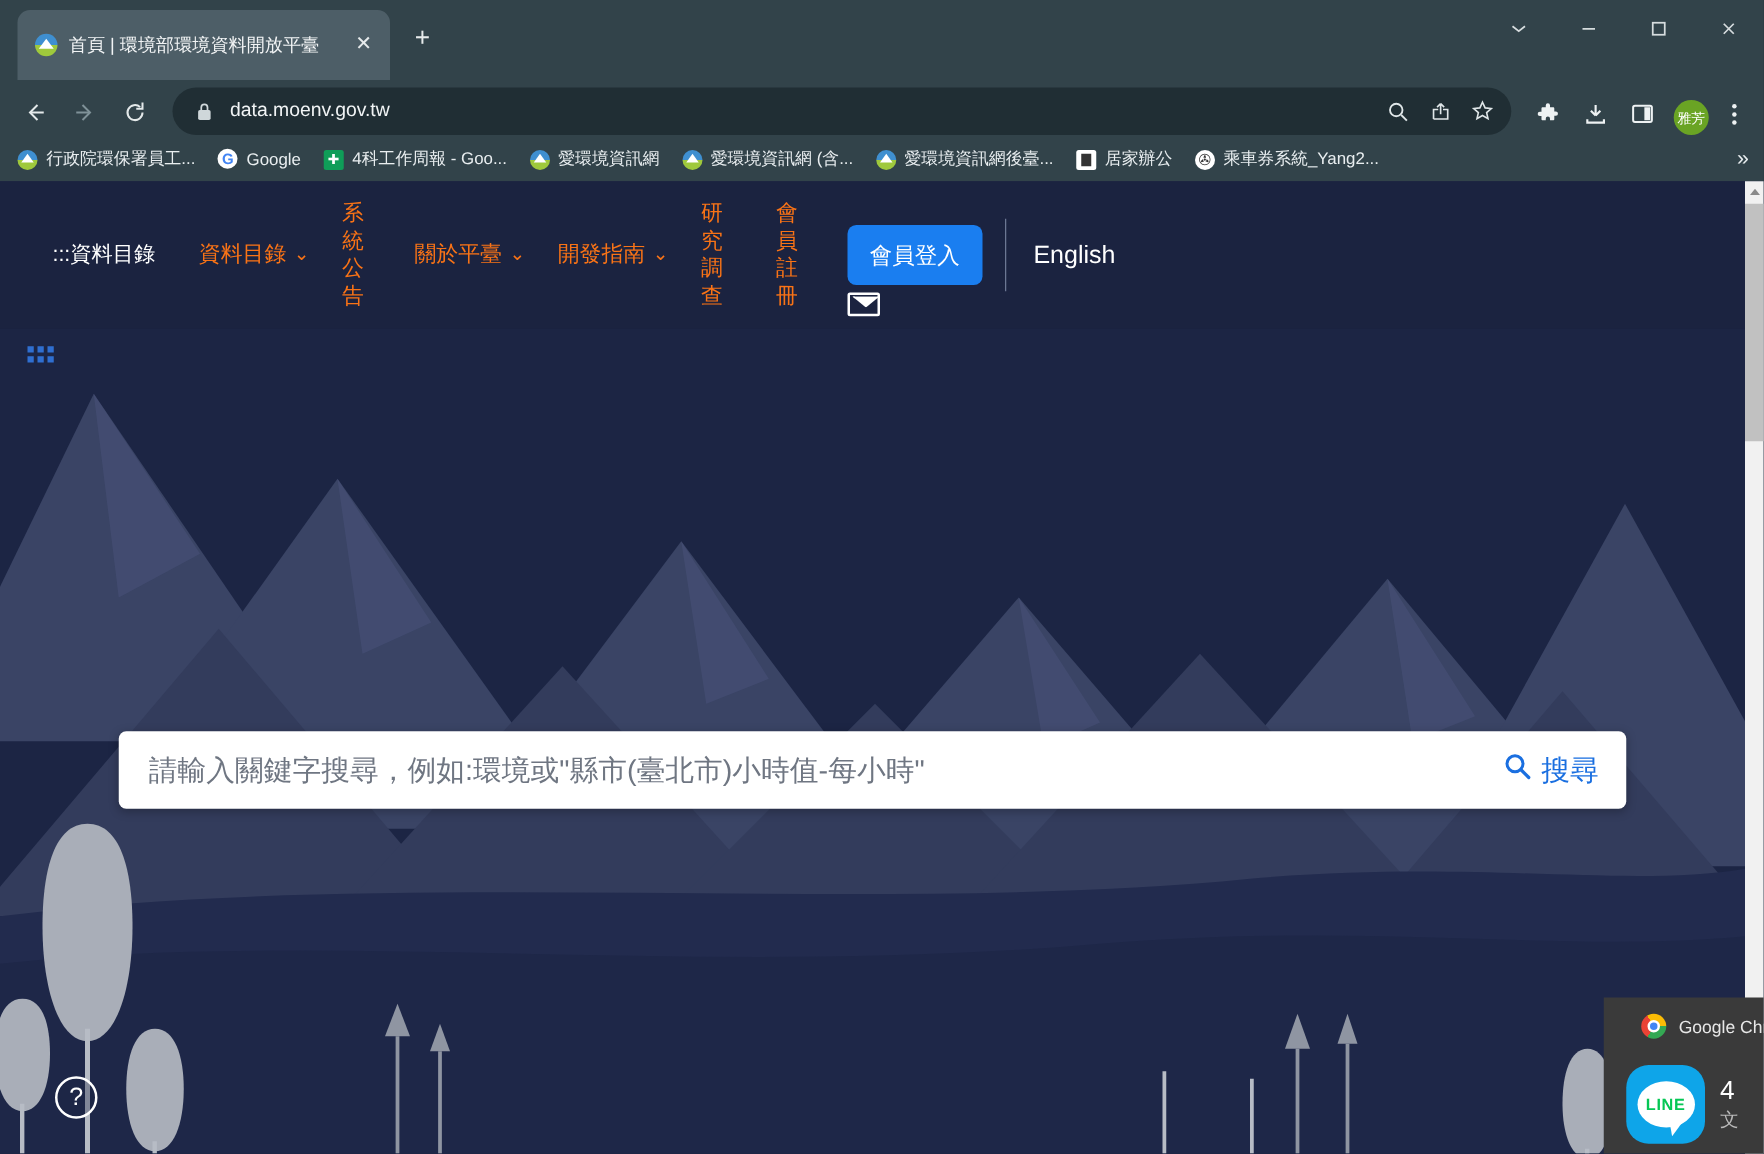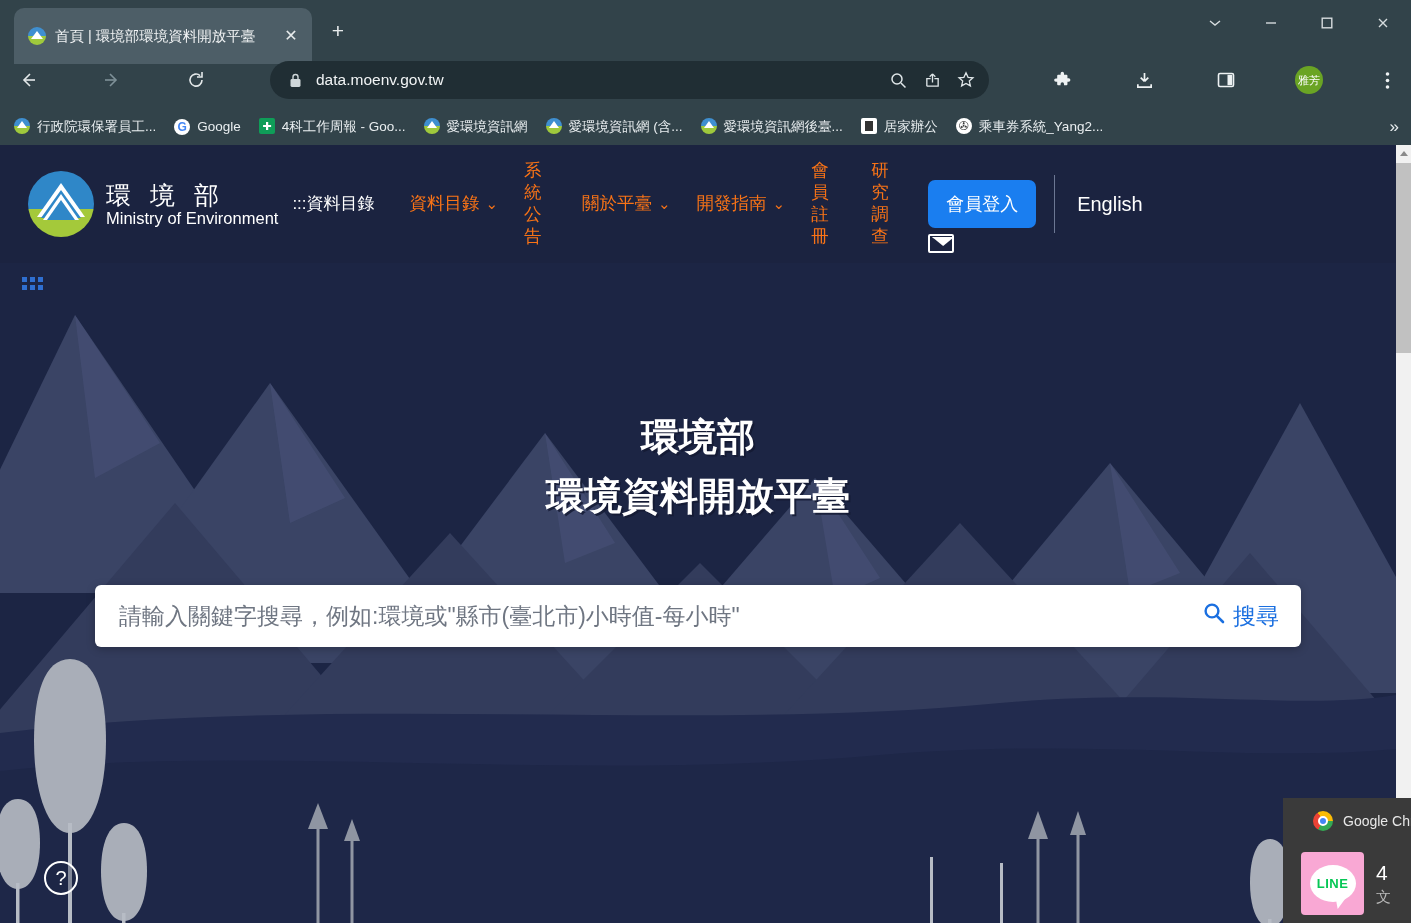--- a/index.html
+++ b/index.html
@@ -54,21 +54,21 @@
     align-items: center;
   }
   .wc {
     width: 56px; height: 46px; display: flex; align-items: center;
     justify-content: center; color: #d6dcde;
   }
   .wc svg { display: block; }
 
   .toolbar {
     position: absolute; left: 0; top: 52px; width: 100%; height: 56px;
-    display: flex; align-items: center; padding: 0 10px; gap: 44px;
+    display: flex; align-items: flex-end; padding: 0 10px;
   }
   .navbtn {
     width: 36px; height: 36px; display: flex; align-items: center;
     justify-content: center; color: #e4e9ea; margin-right: 4px;
   }
   .navbtn.disabled { color: #7f9198; }
   .omnibox {
     flex: 1 1 auto; height: 38px; background: #202e34; border-radius: 19px;
     display: flex; align-items: center; padding: 0 6px 0 16px; margin: 0 8px;
     min-width: 0;
@@ -83,21 +83,21 @@
     color: #fff; font-size: 11px; display: flex; align-items: center;
     justify-content: center; margin-left: 8px; flex: 0 0 auto;
   }
   .kebab { width: 28px; height: 34px; display:flex; align-items:center; justify-content:center; color:#eef2f3; margin-left:6px; flex:0 0 auto;}
 
   .bookmarks {
     position: absolute; left: 0; top: 108px; width: 100%; height: 37px;
     display: flex; align-items: center; padding: 0 14px; gap: 0;
     overflow: hidden;
   }
-  .bm { display: flex; align-items: flex-start; margin-right: 18px; white-space: nowrap; flex: 0 0 auto;}
+  .bm { display: flex; align-items: flex-end; margin-right: 18px; white-space: nowrap; flex: 0 0 auto;}
   .bm-ico { width: 16px; height: 16px; flex: 0 0 auto; }
   .bm-ico.site { border-radius: 50%; background: linear-gradient(180deg,#3f8fd0 0 52%, #9fc93c 52% 100%); position: relative; overflow:hidden;}
   .bm-ico.site::after { content:""; position:absolute; left:50%; top:3px; transform:translateX(-50%);
     width:0;height:0;border-left:5px solid transparent;border-right:5px solid transparent;border-bottom:7px solid #fff; }
   .bm-ico.g { background:#fff; border-radius:50%; color:#4285f4; font-size:12px; font-weight:bold; text-align:center; line-height:16px; }
   .bm-ico.cal { background:#0f9d58; color:#fff; font-size:11px; text-align:center; line-height:16px; border-radius:2px;}
   .bm-ico.doc { background:#fff; border-radius:2px; position:relative; }
   .bm-ico.doc::after{content:"";position:absolute;left:4px;top:3px;width:8px;height:10px;background:#333;}
   .bm-ico.globe { border-radius:50%; background:#fff; color:#333; font-size:12px; text-align:center; line-height:16px;}
   .bm-label { color: #e9eef0; font-size: 13.5px; margin-left: 7px; }
@@ -237,21 +237,21 @@
   .chrome-ico::after {
     content: ""; position: absolute; left: 5px; top: 5px; width: 10px; height: 10px;
     border-radius: 50%; background: #4285f4; border: 2px solid #fff; box-sizing: border-box;
   }
   .notif-chrome span { color: #e8e8e8; font-size: 14px; margin-left: 10px; white-space: nowrap; }
   .notif-line {
     position: absolute; left: 1283px; top: 844px; width: 128px; height: 79px;
     background: #3a3a3a; display: flex; align-items: center; padding-left: 18px; z-index: 20;
   }
   .line-ico {
-    width: 63px; height: 63px; border-radius: 4px; background: #f9a8d4;
+    width: 63px; height: 63px; border-radius: 18px; background: #0ea5e9;
     display: flex; align-items: center; justify-content: center; flex: 0 0 auto;
     position: relative;
   }
   .line-bubble {
     width: 46px; height: 37px; background: #fff; border-radius: 50%;
     display: flex; align-items: center; justify-content: center; position: relative;
   }
   .line-bubble::after {
     content: ""; position: absolute; right: 9px; bottom: -7px; width: 11px; height: 12px;
     background: #fff; clip-path: polygon(0 0, 100% 0, 20% 100%);
@@ -408,56 +408,44 @@
         <span class="bm-label">乘車券系統_Yang2...</span>
       </div>
       <div class="bm-overflow">»</div>
     </div>
   </div>
 
   <div class="viewport">
     <div class="page">
 
       <div class="site-header">
-        <div class="brand">
-          <div class="brand-logo">
-            <span class="peak p1"></span>
-              <span class="peak p2"></span>
-            <span class="peak p3"></span>
-              <span class="peak p4"></span>
-          </div>
-          <div class="brand-text">
-            <div class="brand-zh">環 境 部</div>
-            <div class="brand-en">Ministry of Environment</div>
-          </div>
-        </div>
 
         <div class="sitemap-link">:::資料目錄</div>
 
         <nav class="nav">
           <div class="nav-item">
             <span>資料目錄</span>
             <span class="cv">⌄</span>
           </div>
           <div class="nav-item nav-narrow">
             <span>系統公告</span>
           </div>
           <div class="nav-item">
             <span>關於平臺</span>
             <span class="cv">⌄</span>
           </div>
           <div class="nav-item">
             <span>開發指南</span>
             <span class="cv">⌄</span>
           </div>
           <div class="nav-item nav-narrow2">
+            <span>研究調查</span>
+          </div>
+          <div class="nav-item nav-narrow2">
             <span>會員註冊</span>
-          </div>
-          <div class="nav-item nav-narrow2">
-            <span>研究調查</span>
           </div>
 
           <div class="btn-login">
             <span>會員登入</span>
             <span class="mail-icon"></span>
           </div>
 
           <div class="divider-v"></div>
           <div class="lang">English</div>
         </nav>
@@ -533,26 +521,20 @@
             <path d="M1270,576 C1284,576 1290,596 1290,620 C1290,646 1282,664 1270,664 C1258,664 1250,646 1250,620 C1250,596 1256,576 1270,576 Z"></path>
             <rect x="1268" y="656" width="3.5" height="92" fill="#b7bcc5"></rect>
           </g>
 
           <g fill="#b7bcc5">
             <rect x="930" y="594" width="3" height="84"></rect>
             <rect x="1000" y="600" width="3" height="78"></rect>
           </g>
         </svg>
 
-        <div class="hero-content">
-          <h1 class="hero-title">
-            <span>環境部</span>
-            <span class="l2">環境資料開放平臺</span>
-          </h1>
-        </div>
 
         <div class="help-badge">?</div>
 
         <div class="searchbar">
           <input class="search-input" type="text" placeholder="請輸入關鍵字搜尋，例如:環境或&quot;縣市(臺北市)小時值-每小時&quot;" style="">
           <button class="search-btn">
             <span>
               <svg width="22" height="22" viewBox="0 0 22 22">
                   <circle cx="9" cy="9" r="6.4" stroke="currentColor" stroke-width="2.4" fill="none"></circle>
                   <path d="M13.8 13.8L20 20" stroke="currentColor" stroke-width="2.6" stroke-linecap="round"></path>

